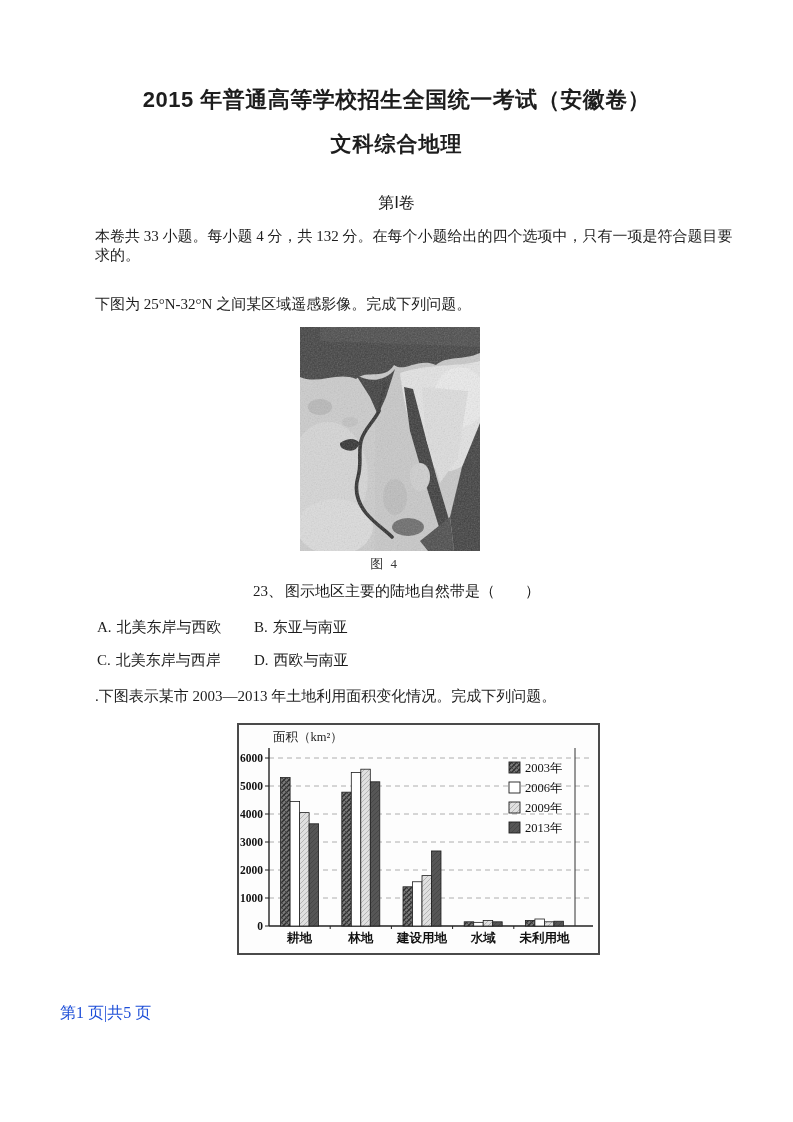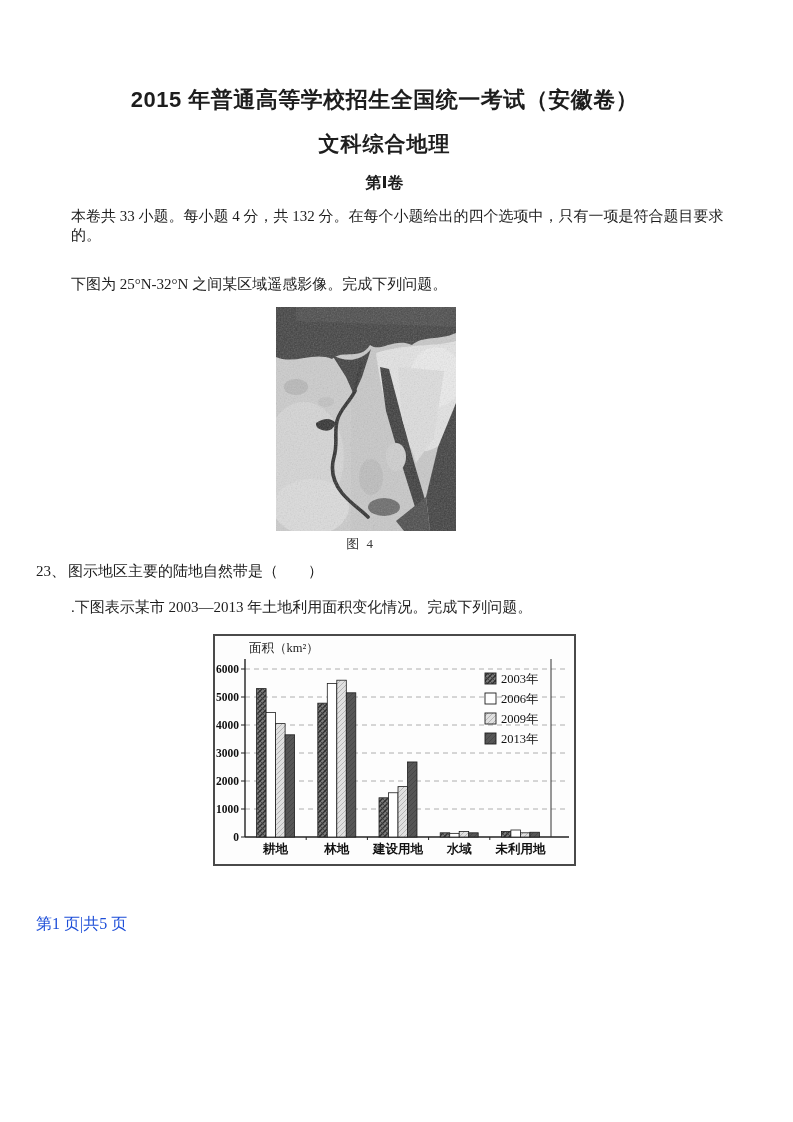--- a/index.html
+++ b/index.html
@@ -1,33 +1,33 @@
 <!DOCTYPE html>
 <html><head>
 <meta charset="utf-8">
 <style>
   html,body{margin:0;padding:0;}
   body{
     width:793px;height:1122px;background:#ffffff;color:#1d1d1d;
     font-family:"Liberation Serif","DejaVu Serif",serif;font-size:15px;
     overflow:hidden;
   }
-  .content{padding:86px 60px 0 36px;box-sizing:border-box;}
+  .content{padding:86px 60px 0 60px;box-sizing:border-box;}
   .h-sans{font-family:"Liberation Sans","DejaVu Sans",sans-serif;}
   h1.page-title{font-size:22px;font-weight:bold;line-height:1.3;text-align:center;margin:0;letter-spacing:.5px;}
   h2.page-subtitle{font-size:21px;font-weight:bold;line-height:1.25;text-align:center;margin:16px 0 0 0;letter-spacing:1px;}
-  h3.section-heading{font-size:16px;font-weight:bold;line-height:1.25;text-align:center;margin:16px 0 0 0;}
+  h3.section-heading{font-size:16px;font-weight:normal;line-height:1.25;text-align:center;margin:36px 0 0 0;}
   p{margin:0;}
   .para-instructions{margin:14px 0 0 35px;line-height:1.25;font-family:Liberation Serif, serif;}
   .para-intro{margin:31px 0 0 35px;line-height:1.25;}
   figure.sat-figure{margin:13px 0 0 240px;width:169px;}
   figure.sat-figure svg{display:block;width:180px;height:224px;}
   figcaption.fig-caption{text-align:center;font-size:13px;color:#3a3a3a;margin-top:4px;letter-spacing:2px;}
   .question{margin-top:9px;}
-  .question .stem{line-height:1.3;}
+  .question .stem{line-height:1.3;text-align:center;}
   .question .qnum{margin-right:2px;}
   .options{
     display:grid;grid-template-columns:157px auto;row-gap:14px;
     margin:14px 0 0 37px;justify-content:start;line-height:1.3;
   }
   .opt .opt-label{margin-right:5px;}
   .chart-wrap{
     margin:18px 0 0 177px;width:363px;height:232px;
     border:2px solid #4a4a4a;box-sizing:border-box;background:#fdfdfd;
   }
@@ -78,20 +78,26 @@
       <rect width="180" height="224" filter="url(#grain)" opacity="0.3"></rect>
     </svg>
     <figcaption class="fig-caption">图 4</figcaption>
   </figure>
 
   <div class="question">
     <p class="stem"><span class="qnum">23、</span><span>图示地区主要的陆地自然带是（　　）</span></p>
   </div>
 
   <div class="question" style="margin-top:16px;">
+    <div class="options">
+      <span class="opt"><span class="opt-label">A.</span><span>北美东岸与西欧</span></span>
+      <span class="opt"><span class="opt-label">B.</span><span>东亚与南亚</span></span>
+      <span class="opt"><span class="opt-label">C.</span><span>北美东岸与西岸</span></span>
+      <span class="opt"><span class="opt-label">D.</span><span>西欧与南亚</span></span>
+    </div>
   </div>
 
   <p class="para-intro" style="margin-top:16px;">.下图表示某市 2003—2013 年土地利用面积变化情况。完成下列问题。</p>
 
   <div class="chart-wrap">
     <svg id="chart-svg" viewBox="0 0 359 228" aria-hidden="true">
         <defs>
           <pattern id="pat0" width="5" height="5" patternUnits="userSpaceOnUse">
             <rect width="5" height="5" fill="#7a7a7a"></rect>
             <path d="M0,5 l5,-5 M-1,1 l2,-2 M4,6 l2,-2" stroke="#2f2f2f" stroke-width="1.4"></path>

